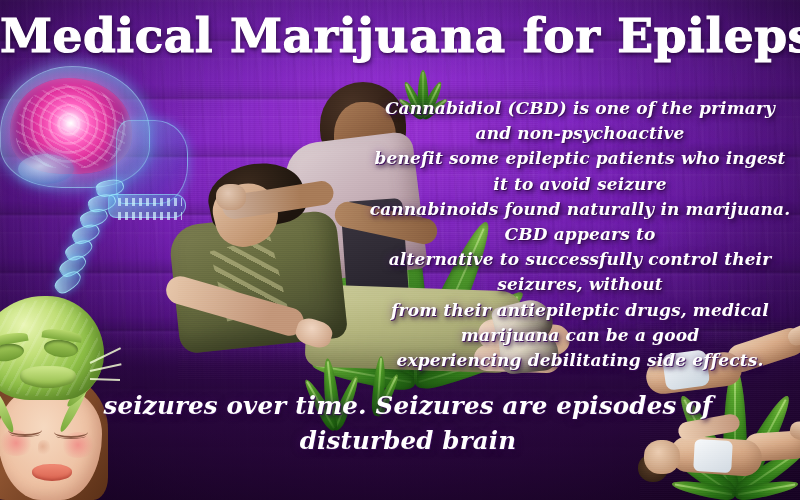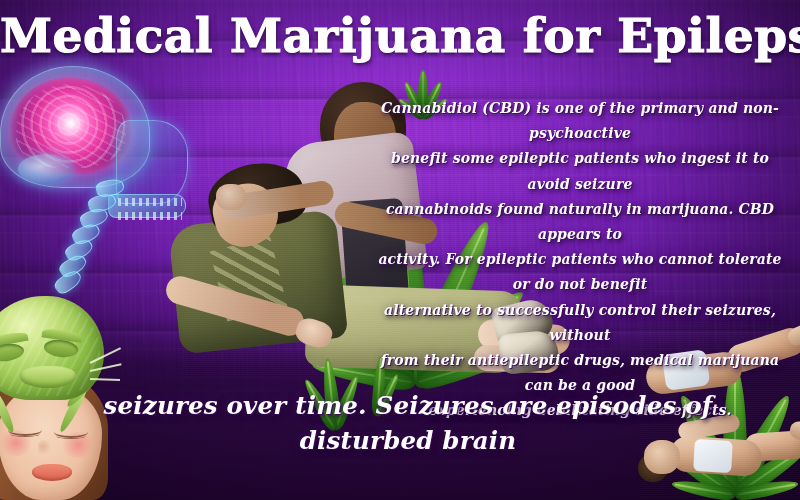--- a/index.html
+++ b/index.html
@@ -89,21 +89,21 @@
     font-weight:bold;
     color:#ffffff;
     text-shadow:
       1px 1px 0 rgba(60,12,90,.85),
       2px 3px 4px rgba(25,2,40,.65),
       0 0 8px rgba(80,20,120,.5);
   }
   #para-cbd{
     position:absolute;
     left:368px;top:96px;width:424px;
-    font-size:14px;line-height:25.2px;
+    font-size:17px;line-height:25.2px;
     text-align:center;
     letter-spacing:.15px;
     z-index:30;
   }
   #para-epilepsy{
     position:absolute;
     left:100px;top:388px;width:616px;
     font-size:24.5px;line-height:35px;
     text-align:center;
     letter-spacing:.2px;
@@ -589,21 +589,20 @@
     <div class="whisker" style="left:104px;top:70px;width:32px;transform:rotate(-12deg)"></div>
     <div class="whisker" style="left:104px;top:78px;width:30px;transform:rotate(2deg)"></div>
   </div>
 
   <div id="title">Medical Marijuana for Epilepsy</div>
 
   <div id="para-cbd" class="script">
     <span class="ln">Cannabidiol (CBD) is one of the primary and non-psychoactive</span>
     <span class="ln">benefit some epileptic patients who ingest it to avoid seizure</span>
     <span class="ln">cannabinoids found naturally in marijuana. CBD appears to</span>
-    <span class="ln">activity. For epileptic patients who cannot tolerate or do not benefit</span>
     <span class="ln">alternative to successfully control their seizures, without</span>
     <span class="ln">from their antiepileptic drugs, medical marijuana can be a good</span>
     <span class="ln">experiencing debilitating side effects.</span>
   </div>
 
   <div id="para-epilepsy" class="script">
     <span class="ln">seizures over time. Seizures are episodes of disturbed brain</span>
 
   </div>
 

